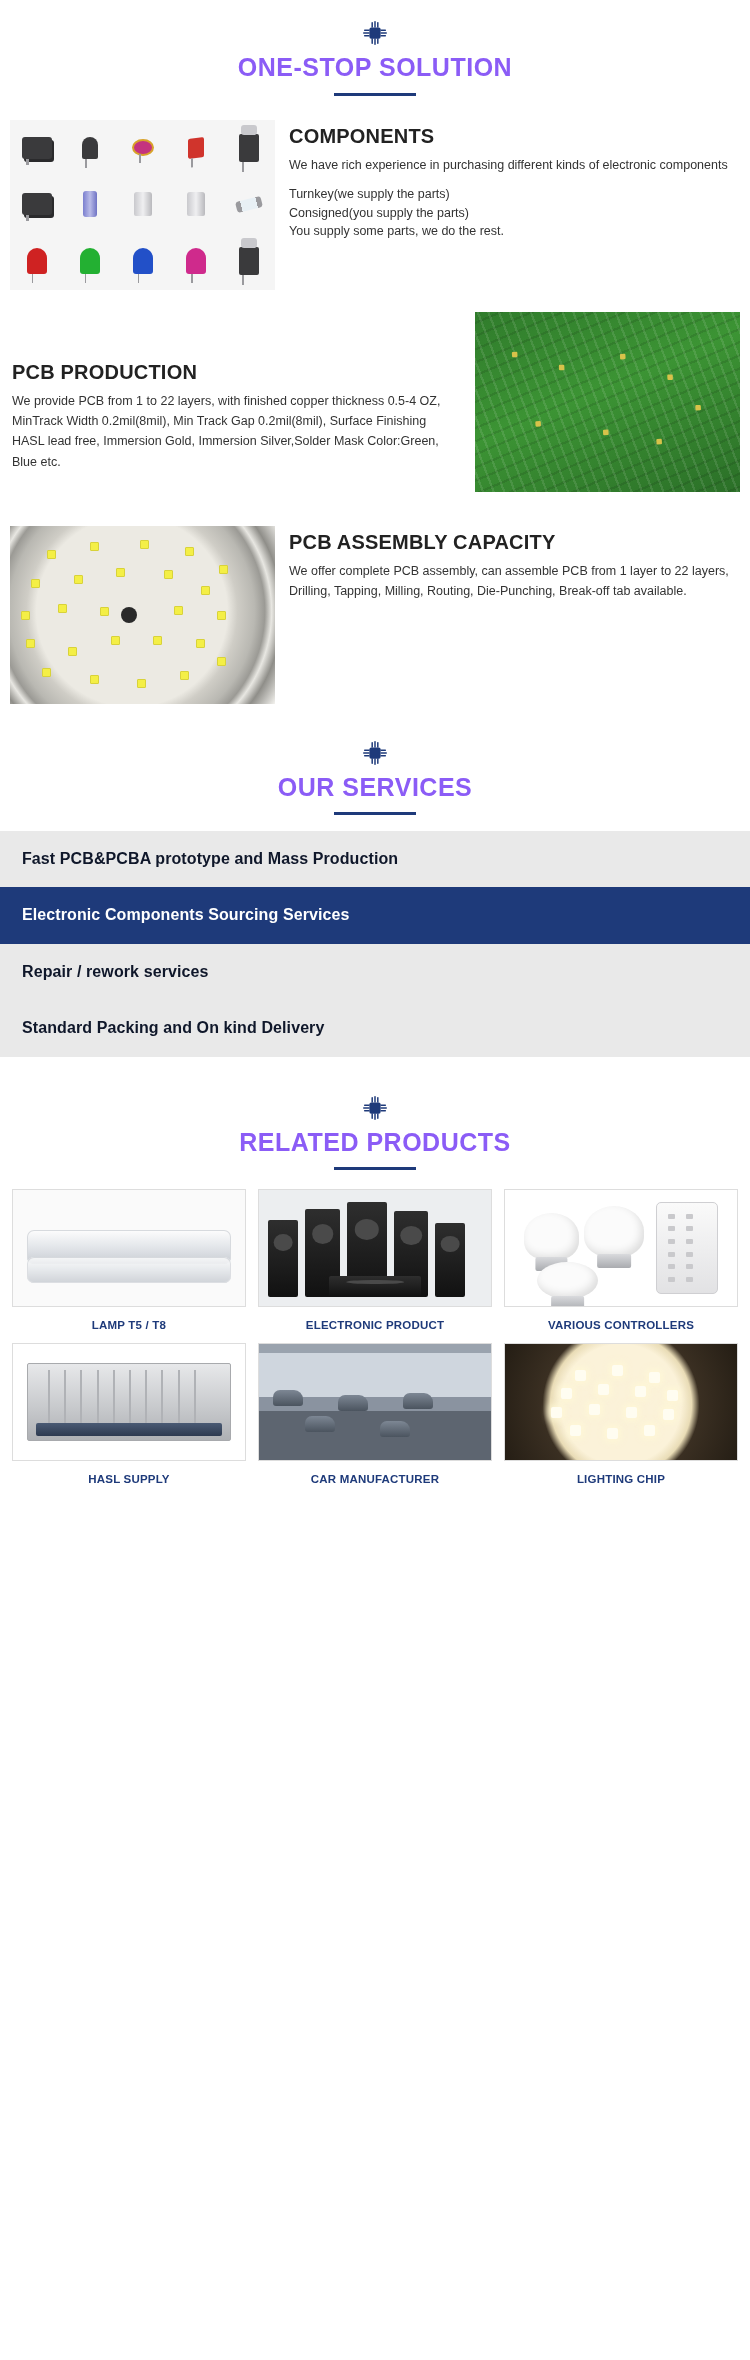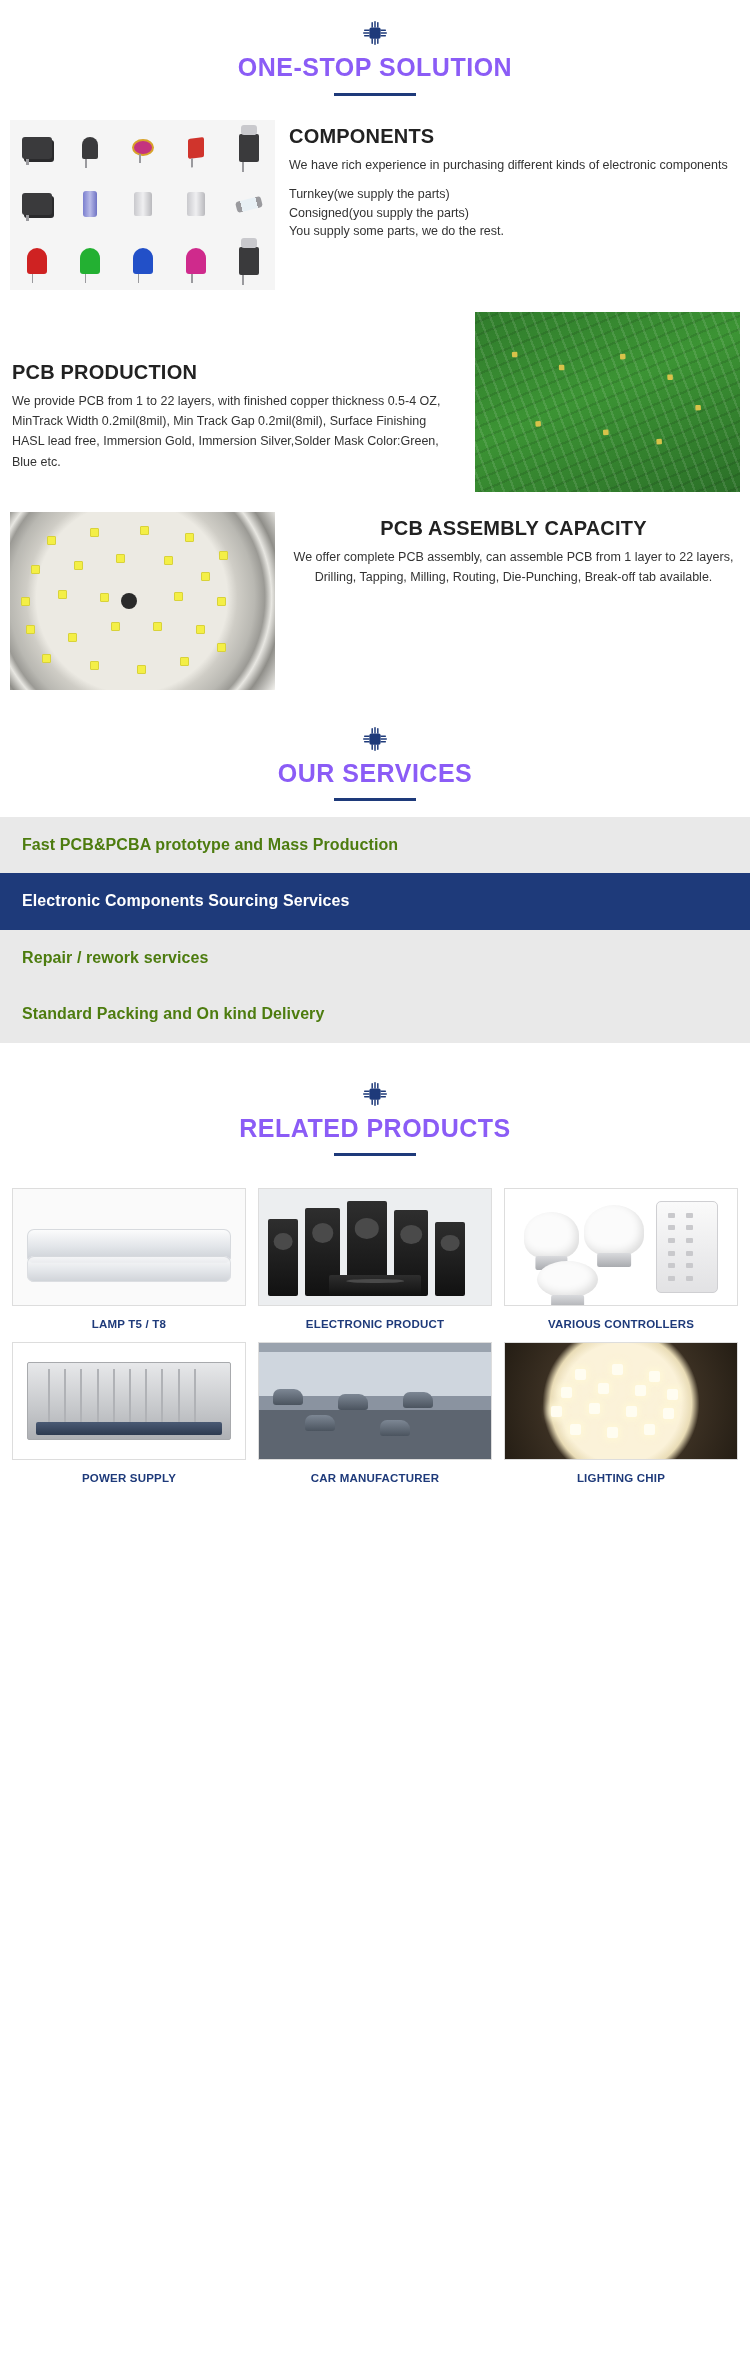--- a/index.html
+++ b/index.html
@@ -55,21 +55,21 @@
   
   .svc-list { margin-top: 16px; }
   .svc {
     padding: 17px 22px;
     font-size: 16px;
     font-weight: 700;
     line-height: 1.40;
     letter-spacing: .1px;
   }
   .svc.dark { background: #1e3a7a; color: #ffffff; }
-  .svc.light { background: #e9e9e9; color: #4d7c0f; }
+  .svc.light { background: #e9e9e9; color: #0f172a; }
 
   
   .prod-grid {
     display: grid;
     grid-template-columns: repeat(3, 1fr);
     gap: 12px 12px;
     padding: 0 12px 16px;
   }
   .prod-cell { }
   .prod-img {
@@ -250,21 +250,21 @@
       <div class="pad" style="left:66%;top:70%"></div>
         <div class="pad" style="left:80%;top:54%"></div>
     </div>
   </div>
   <div class="feat-txt">
     <div class="feat-h">PCB PRODUCTION</div>
     <div class="feat-p">We provide PCB from 1 to 22 layers, with finished copper thickness 0.5-4 OZ, MinTrack Width 0.2mil(8mil), Min Track Gap 0.2mil(8mil), Surface Finishing HASL lead free, Immersion Gold, Immersion Silver,Solder Mask Color:Green, Blue etc.</div>
   </div>
 </div>
 
-<div class="feature" style="margin-top:20px;text-align:center;">
+<div class="feature" style="margin-top:34px;">
   <div class="feat-img" style="width:265px;height:178px;">
     <div class="ledboard">
       <div class="smd" style="left:14%;top:14%"></div>
         <div class="smd" style="left:30%;top:9%"></div>
       <div class="smd" style="left:49%;top:8%"></div>
         <div class="smd" style="left:66%;top:12%"></div>
       <div class="smd" style="left:79%;top:22%"></div>
         <div class="smd" style="left:8%;top:30%"></div>
       <div class="smd" style="left:24%;top:28%"></div>
         <div class="smd" style="left:40%;top:24%"></div>
@@ -338,21 +338,21 @@
         <path d="M9.5 19H5"></path>
       <path d="M22.5 13H27"></path>
         <path d="M22.5 16H28"></path>
         <path d="M22.5 19H27"></path>
     </g>
   </svg>
   <div class="sec-title">RELATED PRODUCTS</div>
   <div class="sec-rule"></div>
 </div>
 
-<div class="prod-grid" style="margin-top:32px;">
+<div class="prod-grid" style="margin-top:19px;">
 
   <div class="prod-cell">
     <div class="prod-img">
       <div class="tube"></div>
         <div class="tube tube2"></div>
     </div>
     <div class="prod-label">LAMP T5 / T8</div>
   </div>
 
   <div class="prod-cell">
@@ -405,21 +405,21 @@
           <div class="vent" style="left:34%"></div>
         <div class="vent" style="left:42%"></div>
           <div class="vent" style="left:50%"></div>
         <div class="vent" style="left:58%"></div>
           <div class="vent" style="left:66%"></div>
         <div class="vent" style="left:74%"></div>
           <div class="vent" style="left:82%"></div>
         <div class="strip"></div>
       </div>
     </div>
-    <div class="prod-label">POWER SUPPLY</div>
+    <div class="prod-label">HASL SUPPLY</div>
   </div>
 
   <div class="prod-cell">
     <div class="prod-img">
       <div class="factory">
         <div class="beam"></div>
         <div class="car" style="left:6%;top:40%"></div>
         <div class="car" style="left:34%;top:44%"></div>
         <div class="car" style="left:62%;top:42%"></div>
         <div class="car" style="left:20%;top:62%"></div>

